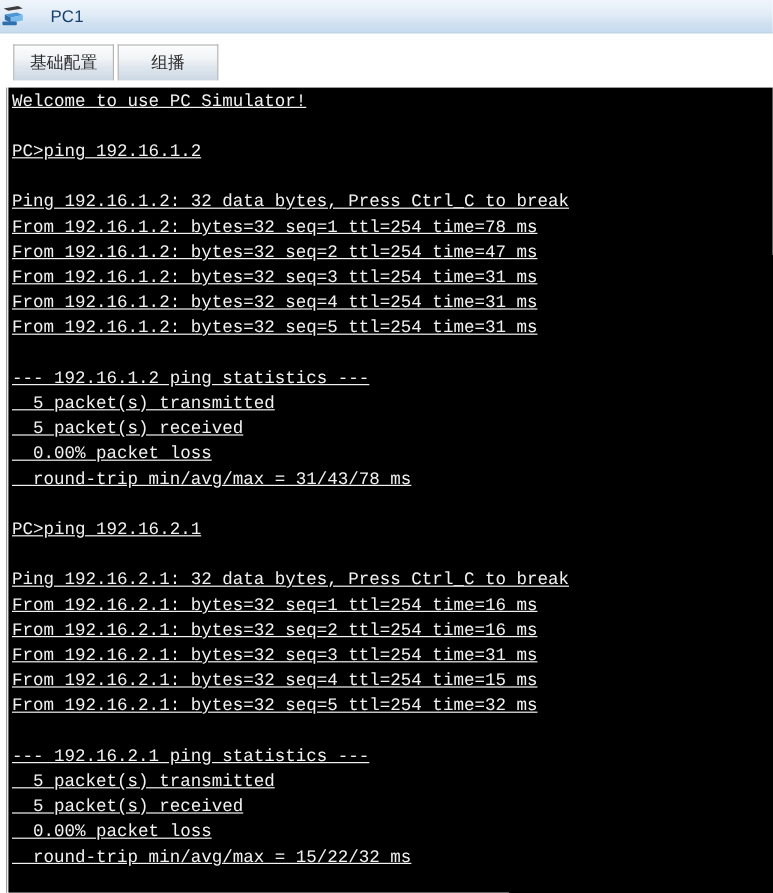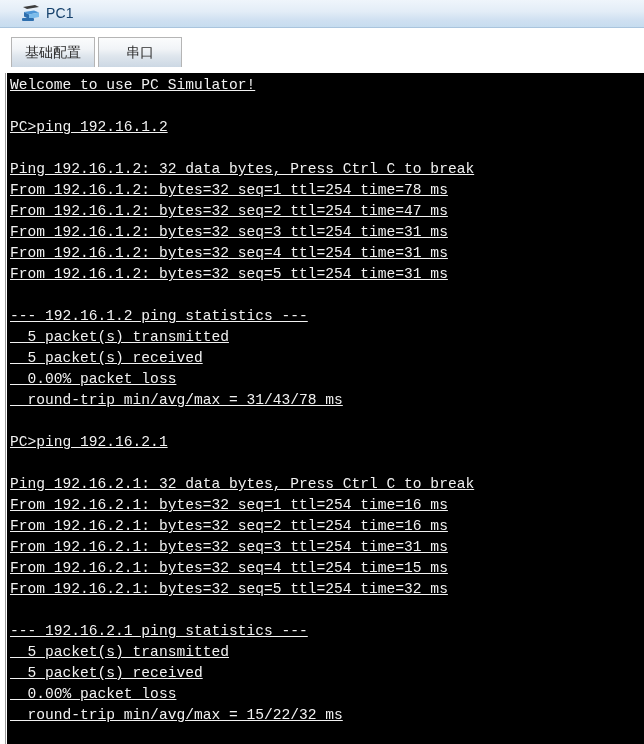--- a/index.html
+++ b/index.html
@@ -26,21 +26,22 @@
   .titlebar {
     position: absolute;
     left: 0; top: 0;
     width: 644px;
     height: 28px;
     background: linear-gradient(to bottom, #eff5fb 0%, #e3edf7 42%, #cfe0f1 75%, #c6dcef 100%);
     border-bottom: 1px solid #a9c4dd;
     box-sizing: border-box;
     display: flex;
     align-items: center;
-    padding-left: 20px;
+    padding-left: 0;
+    gap: 16px;
   }
   .pc-icon {
     width: 22px;
     height: 22px;
     position: relative;
     flex: 0 0 auto;
     margin-right: 4px;
   }
   .pc-icon svg { display: block; }
   .title-text {
@@ -168,21 +169,21 @@
     </span>
     <span class="title-text">PC1</span>
   </div>
 
   <div class="tabstrip">
     <div class="tabs">
       <div class="tab">
         <span>基础配置</span>
       </div>
       <div class="tab">
-        <span>串口</span>
+        <span>组播</span>
       </div>
     </div>
   </div>
 
   <div class="terminal-wrap">
     <div class="terminal-leftgutter"></div>
     <div class="terminal">
       <div class="term-lines" id="term-lines"><span class="ln">Welcome to use PC Simulator!</span><span class="ln"></span><span class="ln">PC&gt;ping 192.16.1.2</span><span class="ln"></span><span class="ln">Ping 192.16.1.2: 32 data bytes, Press Ctrl_C to break</span><span class="ln">From 192.16.1.2: bytes=32 seq=1 ttl=254 time=78 ms</span><span class="ln">From 192.16.1.2: bytes=32 seq=2 ttl=254 time=47 ms</span><span class="ln">From 192.16.1.2: bytes=32 seq=3 ttl=254 time=31 ms</span><span class="ln">From 192.16.1.2: bytes=32 seq=4 ttl=254 time=31 ms</span><span class="ln">From 192.16.1.2: bytes=32 seq=5 ttl=254 time=31 ms</span><span class="ln"></span><span class="ln">--- 192.16.1.2 ping statistics ---</span><span class="ln">  5 packet(s) transmitted</span><span class="ln">  5 packet(s) received</span><span class="ln">  0.00% packet loss</span><span class="ln">  round-trip min/avg/max = 31/43/78 ms</span><span class="ln"></span><span class="ln">PC&gt;ping 192.16.2.1</span><span class="ln"></span><span class="ln">Ping 192.16.2.1: 32 data bytes, Press Ctrl_C to break</span><span class="ln">From 192.16.2.1: bytes=32 seq=1 ttl=254 time=16 ms</span><span class="ln">From 192.16.2.1: bytes=32 seq=2 ttl=254 time=16 ms</span><span class="ln">From 192.16.2.1: bytes=32 seq=3 ttl=254 time=31 ms</span><span class="ln">From 192.16.2.1: bytes=32 seq=4 ttl=254 time=15 ms</span><span class="ln">From 192.16.2.1: bytes=32 seq=5 ttl=254 time=32 ms</span><span class="ln"></span><span class="ln">--- 192.16.2.1 ping statistics ---</span><span class="ln">  5 packet(s) transmitted</span><span class="ln">  5 packet(s) received</span><span class="ln">  0.00% packet loss</span><span class="ln">  round-trip min/avg/max = 15/22/32 ms</span></div>
     </div>
   </div>

